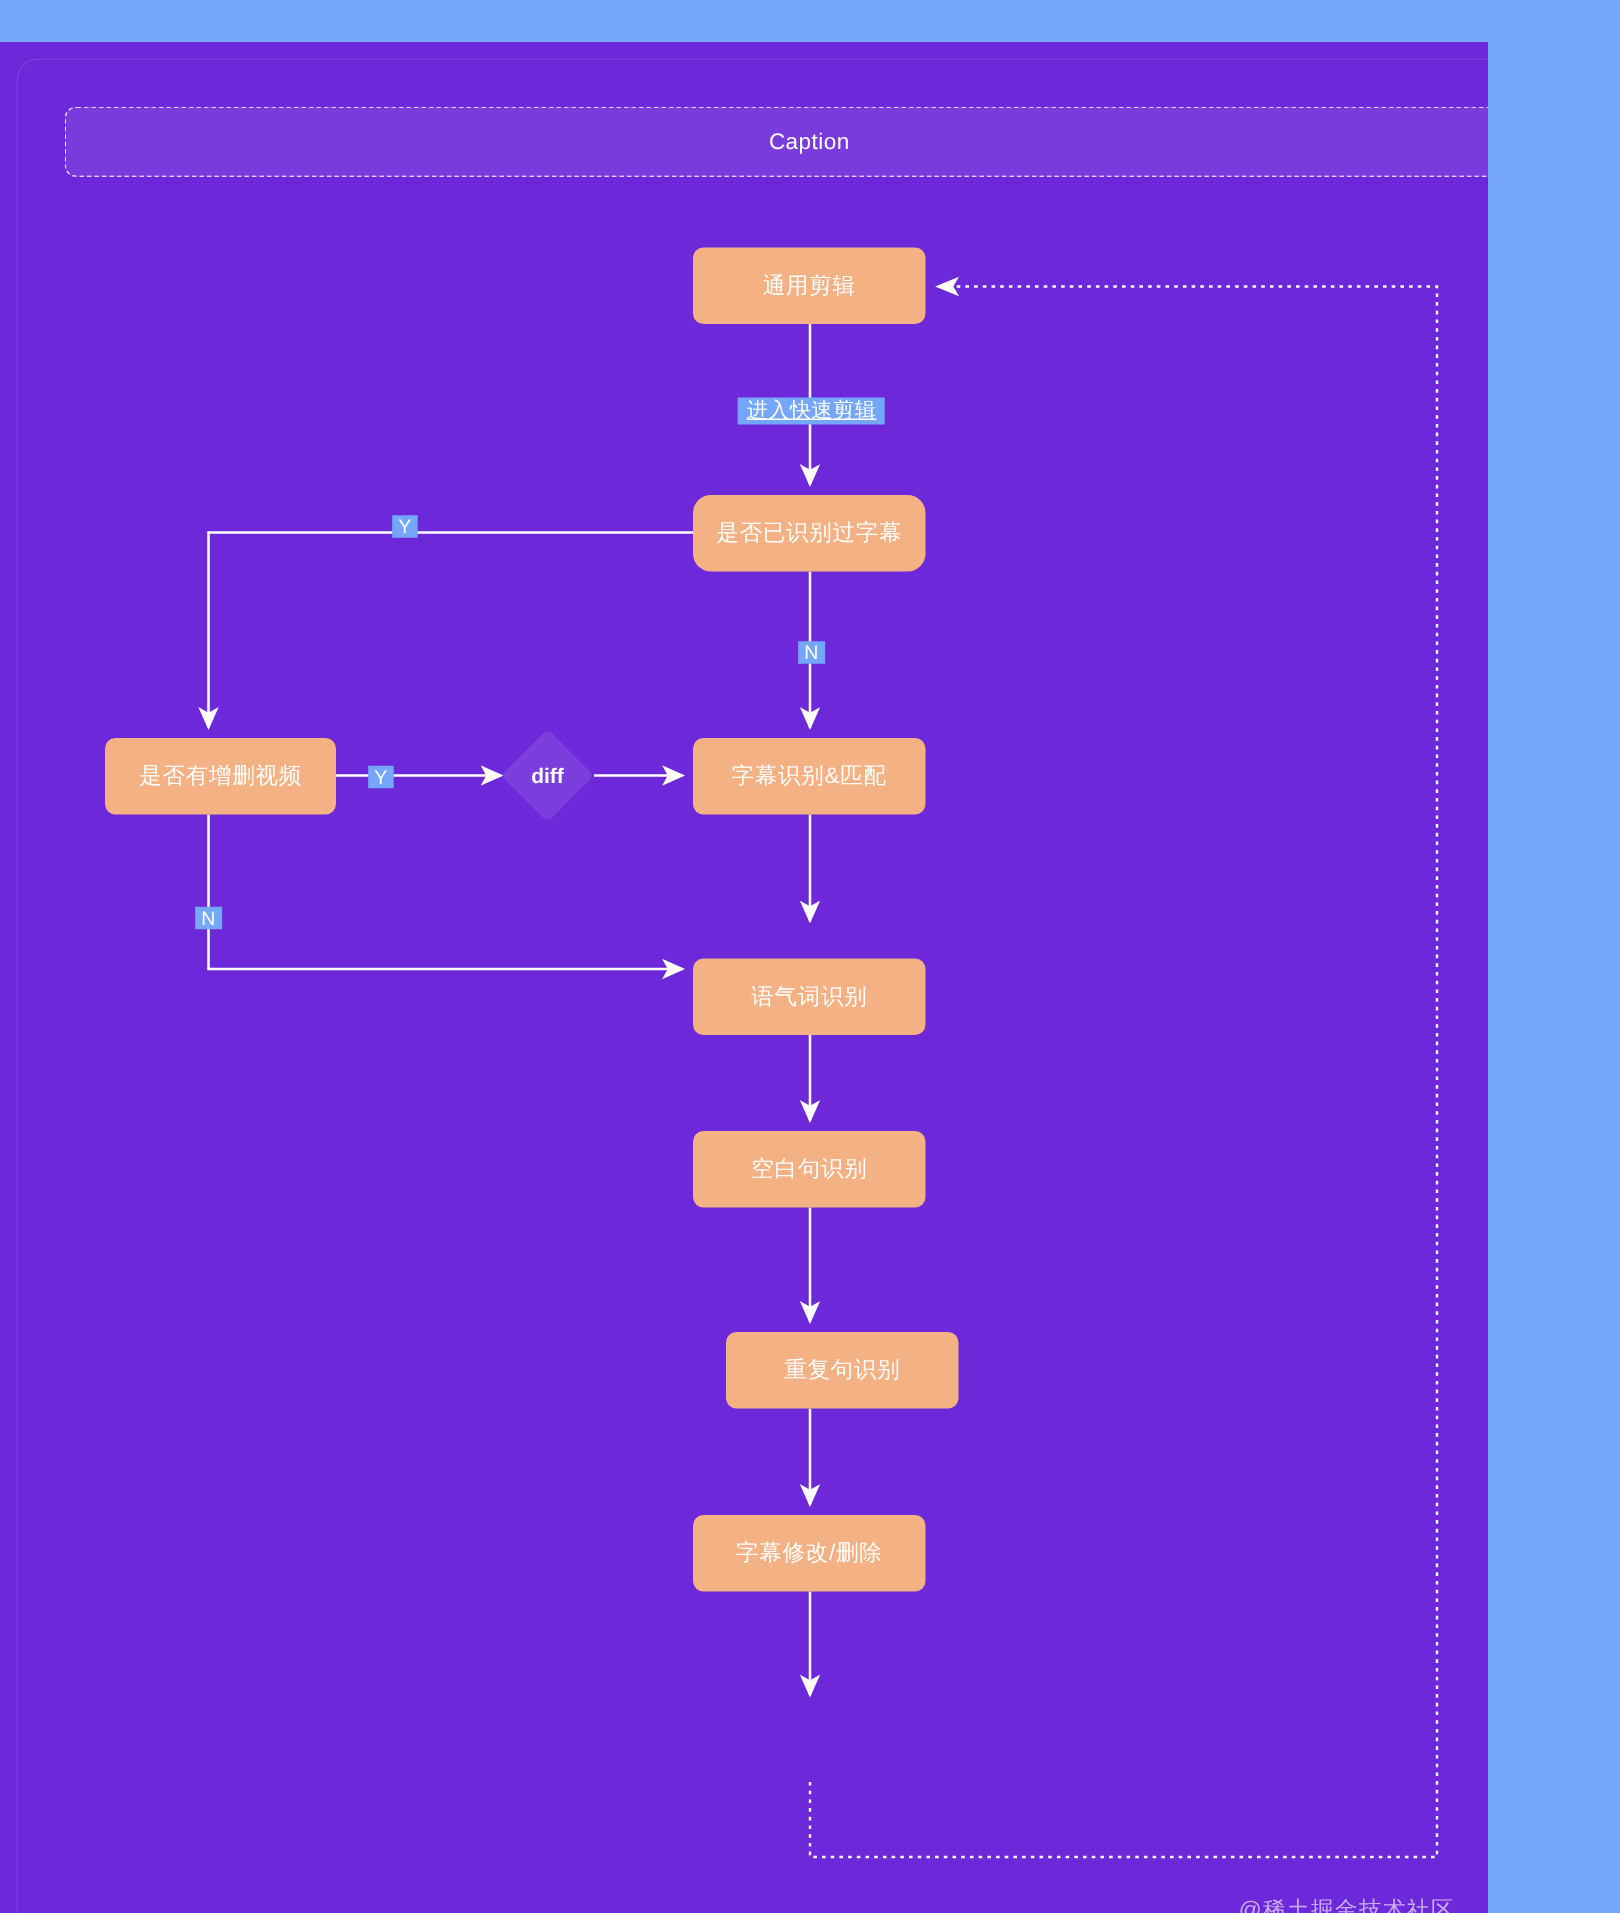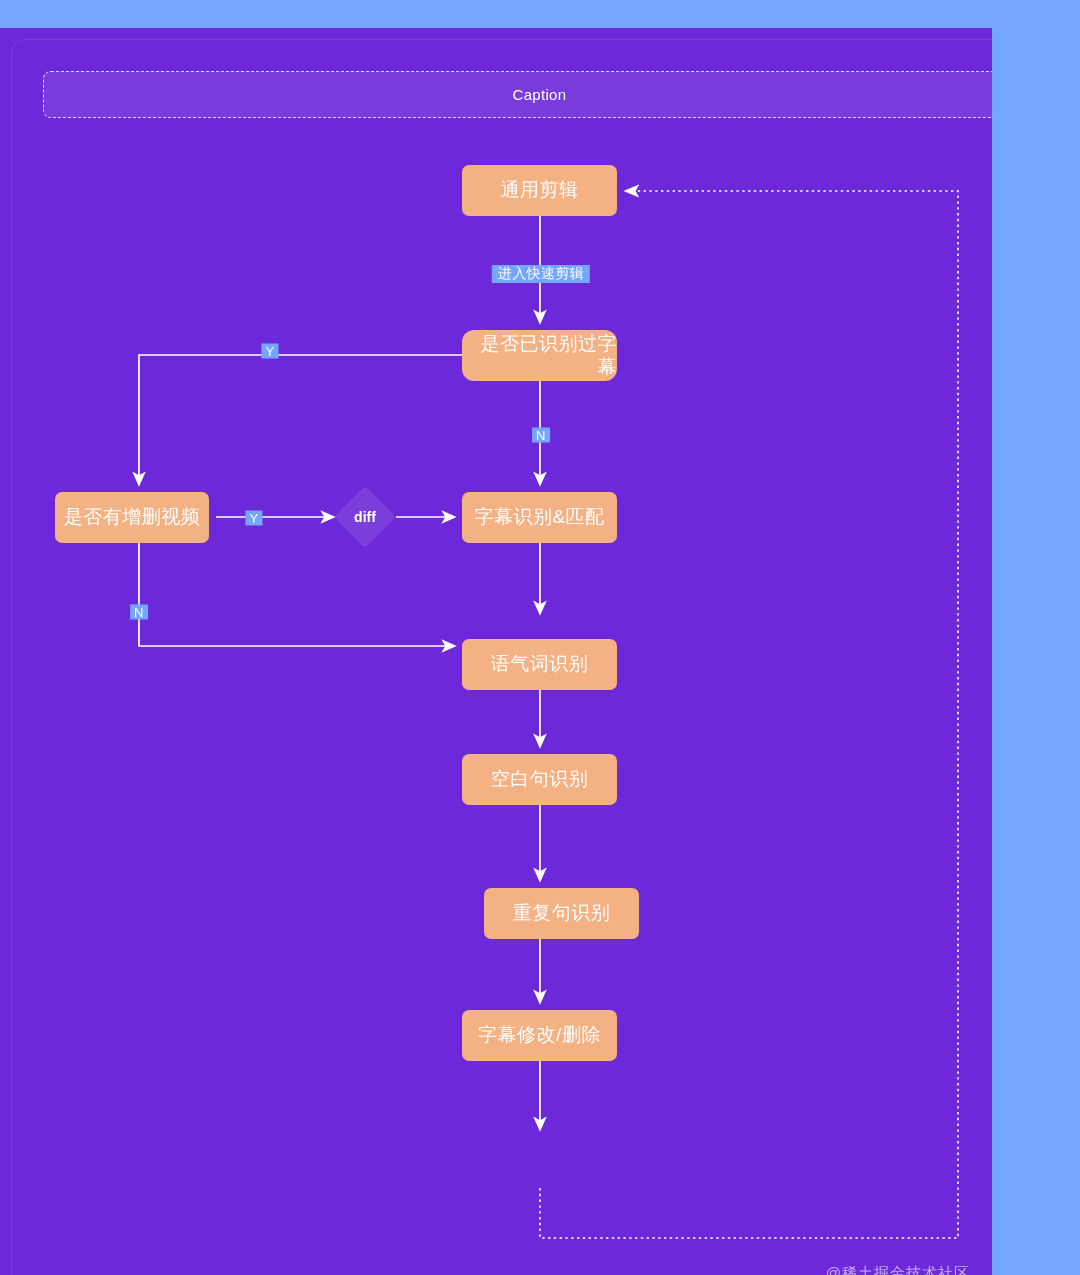--- a/index.html
+++ b/index.html
@@ -61,21 +61,21 @@
 
   
   .node {
     position: absolute;
     background: #F4B183;
     border-radius: 7px;
     display: flex;
     align-items: center;
     justify-content: center;
     color: #ffffff;
-    font-size: 19px;
+    font-size: 15px;
     letter-spacing: 0.5px;
     text-align: right;
     line-height: 1.2;
   }
   .diamond {
     position: absolute;
     display: flex;
     align-items: center;
     justify-content: center;
     color: #ffffff;
@@ -97,21 +97,21 @@
   .diamond > span { position: relative; z-index: 2; }
 
   
   .edge-label {
     position: absolute;
     color: #ffffff;
     font-size: 13px;
     white-space: nowrap;
     letter-spacing: 0.4px;
   }
-  .edge-label.cjk { font-size: 14px; }
+  .edge-label.cjk { font-size: 14px; text-decoration: underline; }
 
   
   #watermark {
     position: absolute;
     right: 22px;
     bottom: 20px;
     color: rgba(255,255,255,0.62);
     font-size: 15px;
     letter-spacing: 1px;
     white-space: nowrap;
@@ -169,21 +169,21 @@
   </div>
 
   <div class="node" style="left:462px; top:137px; width:155px; height:51px;">
     <span>通用剪辑</span>
   </div>
 
   <div class="node" style="left:462px; top:302px; width:155px; height:51px;border-radius:12px;">
     <span>是否已识别过字幕</span>
   </div>
 
-  <div class="node" style="left:55px; top:464px; width:154px; height:51px;">
+  <div class="node" style="left:70px; top:464px; width:154px; height:51px;">
     <span>是否有增删视频</span>
   </div>
 
   <div class="diamond" style="left:341px; top:465px; width:48px; height:48px;font-weight:bold;">
     <span>diff</span>
   </div>
 
   <div class="node" style="left:462px; top:464px; width:155px; height:51px;">
     <span>字幕识别&amp;匹配</span>
   </div>

